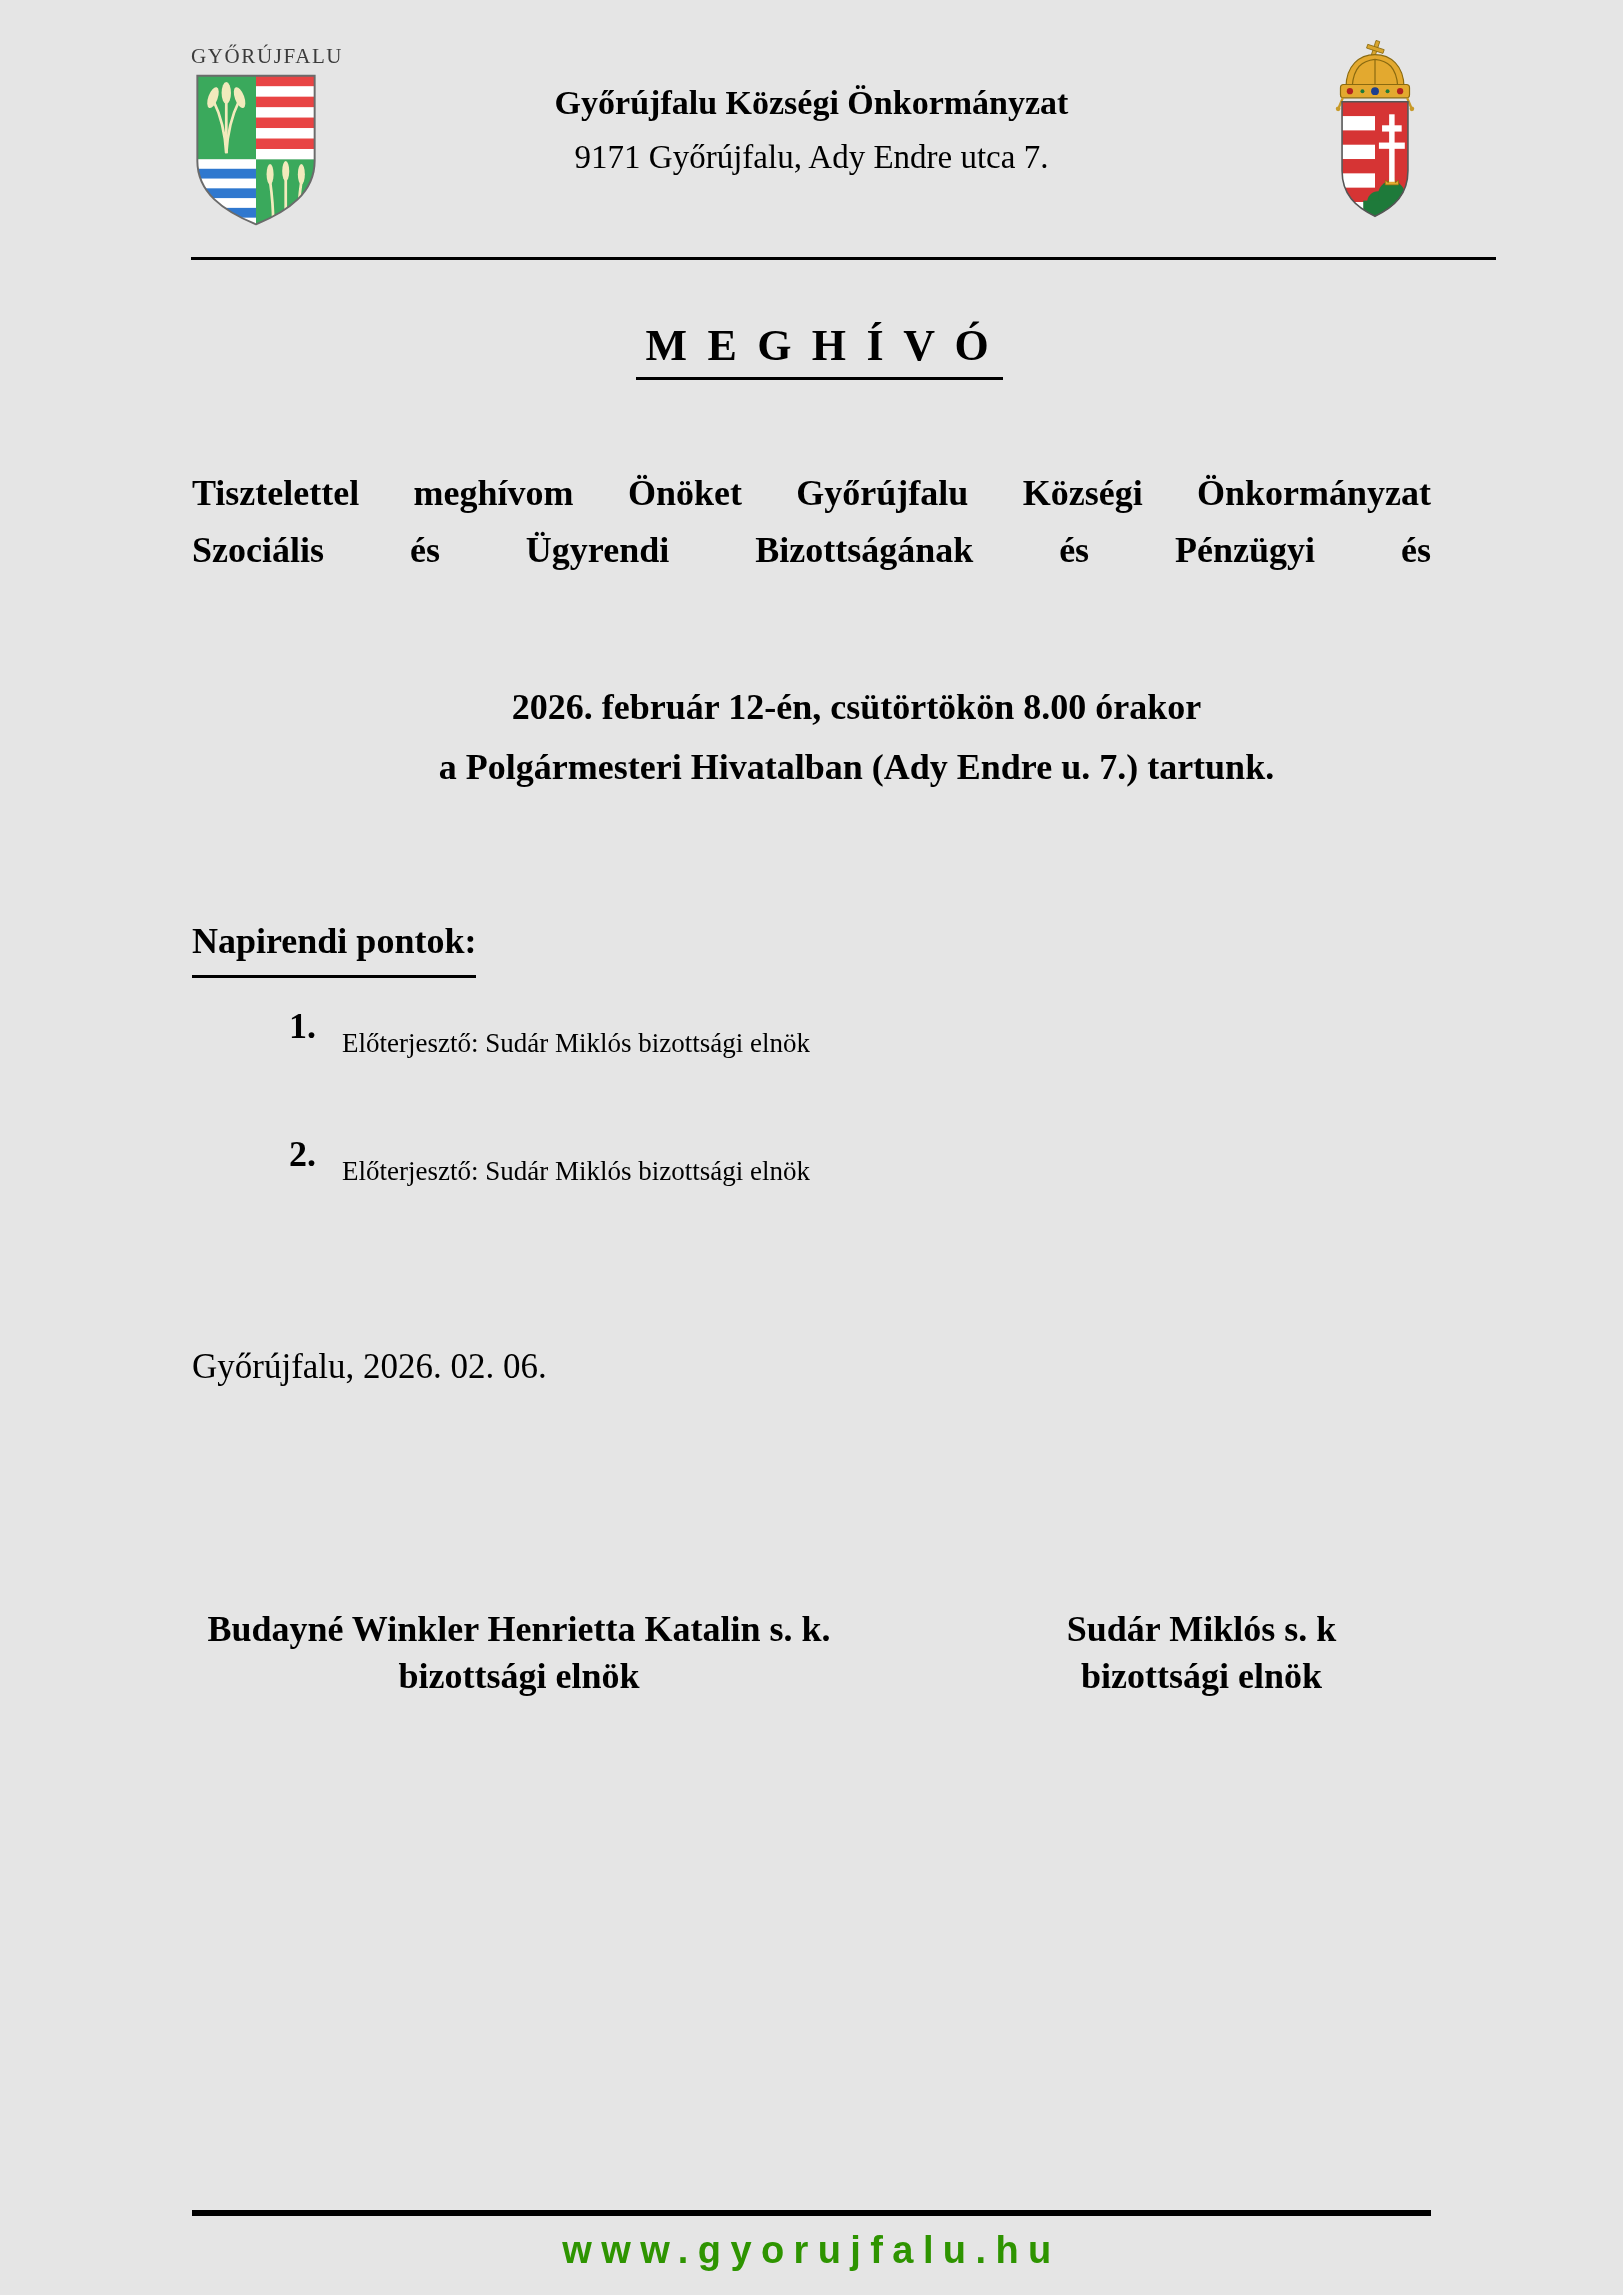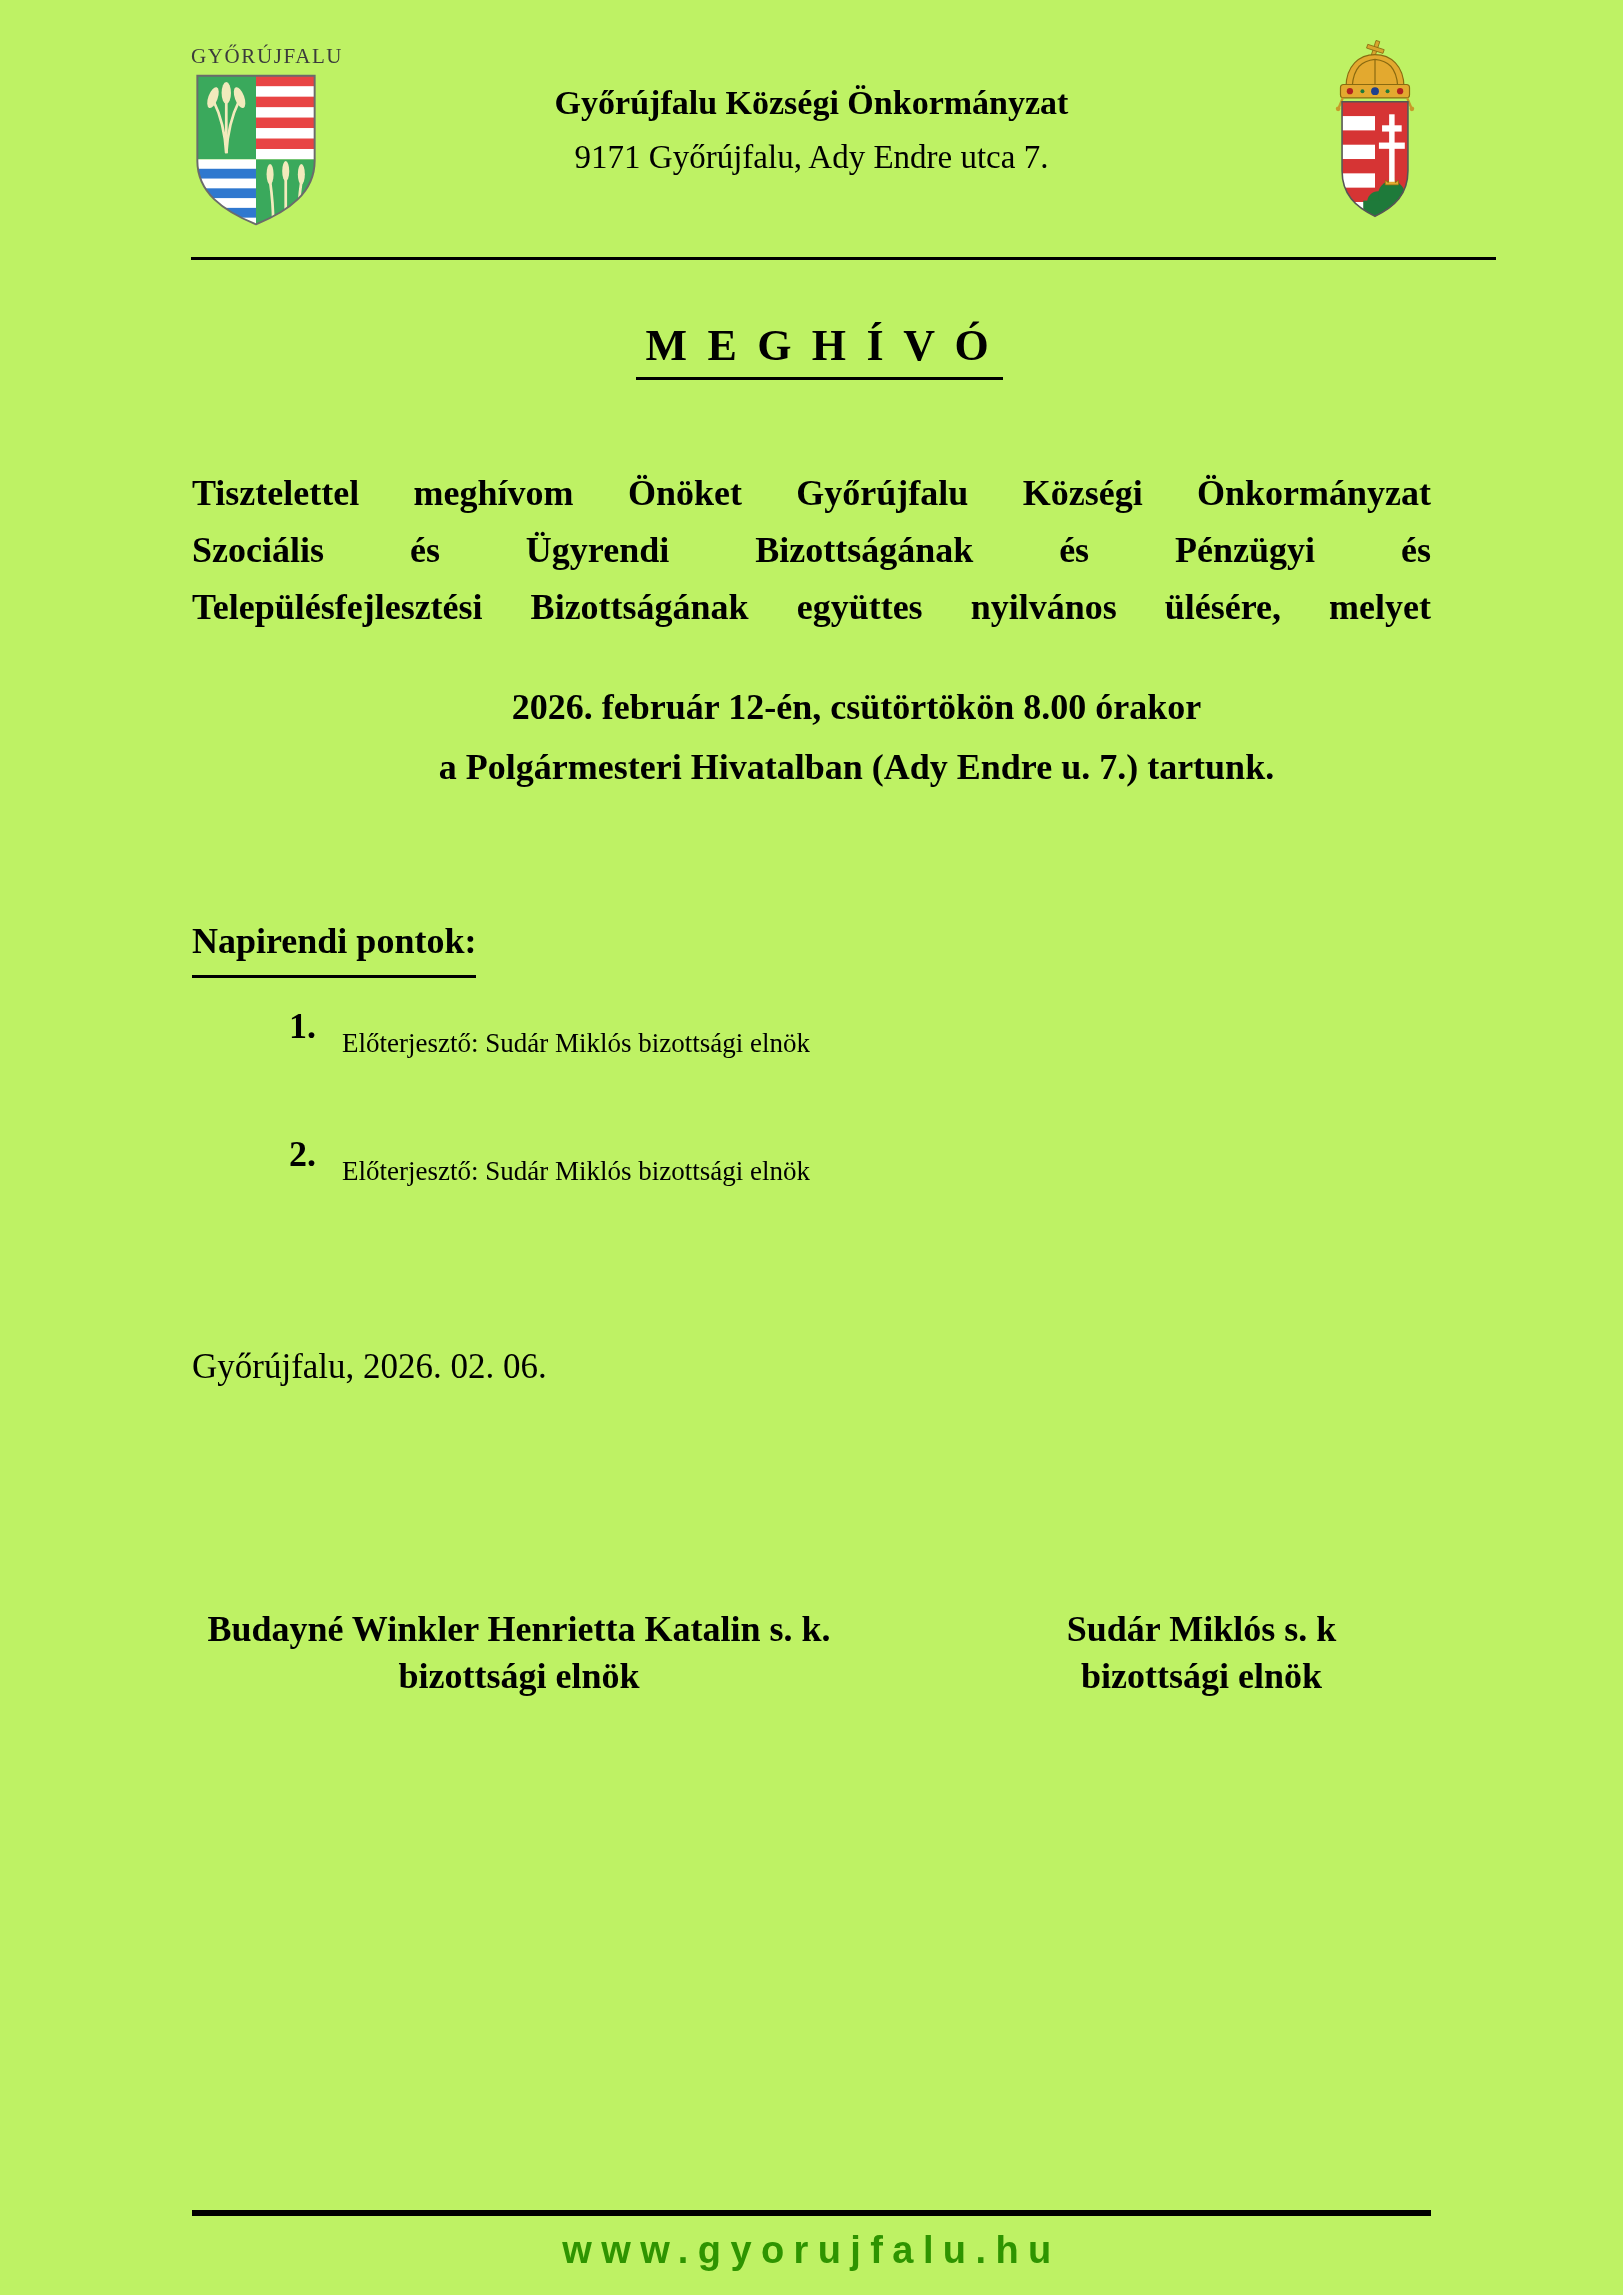--- a/index.html
+++ b/index.html
@@ -1,20 +1,20 @@
 <!DOCTYPE html>
 <html style="font-size:12.6px"><head>
 <meta charset="utf-8">
 <style>
   html, body { margin: 0; padding: 0; background: #ffffff; }
   #page {
     position: relative;
     width: 1623px;
     height: 2295px;
-    background: #bef264;
+    background: #e5e5e5;
     font-family: "Liberation Serif", serif;
     color: #000000;
     overflow: hidden;
   }
 
   
   .village-crest {
     position: absolute; left: 191px; top: 44px; width: 130px;
     text-align: center;
   }
@@ -196,21 +196,20 @@
 
   <div class="rule-top"></div>
 
   <div class="doc-title-wrap">
     <span class="doc-title">M E G H Í V Ó</span>
   </div>
 
   <div class="intro">
     <div class="intro-line">Tisztelettel meghívom Önöket Győrújfalu Községi Önkormányzat</div>
     <div class="intro-line">Szociális és Ügyrendi Bizottságának és Pénzügyi és</div>
-    <div class="intro-line">Településfejlesztési Bizottságának együttes nyilvános ülésére, melyet</div>
   </div>
 
   <div class="datetime-block">
     <div>2026. február 12-én, csütörtökön 8.00 órakor</div>
     <div>a Polgármesteri Hivatalban (Ady Endre u. 7.) tartunk.</div>
   </div>
 
   <div class="agenda-heading-wrap">
     <span class="agenda-heading">Napirendi pontok:</span>
   </div>

